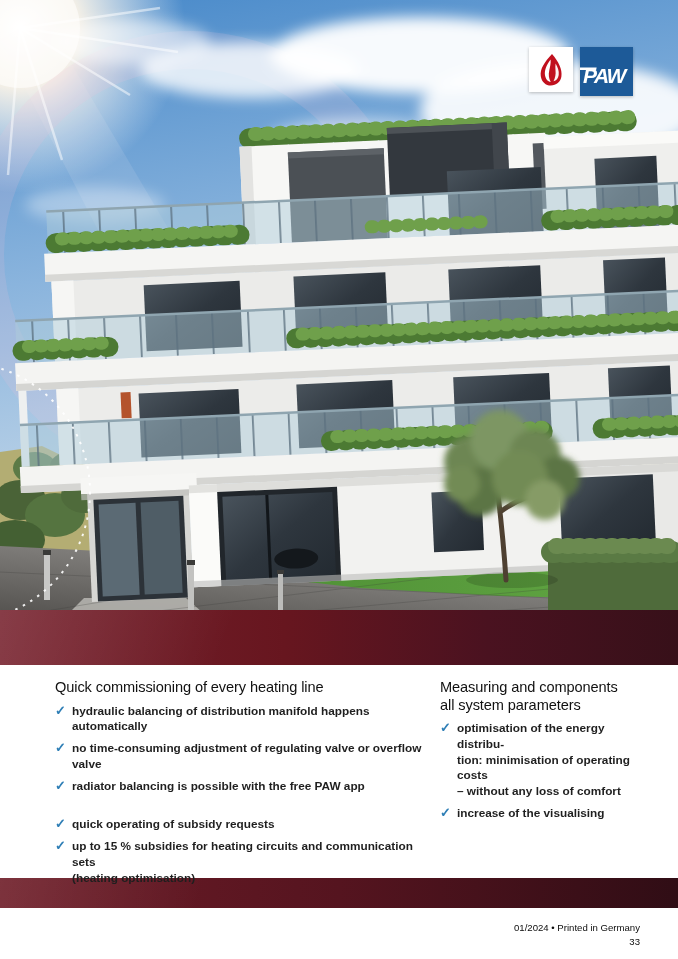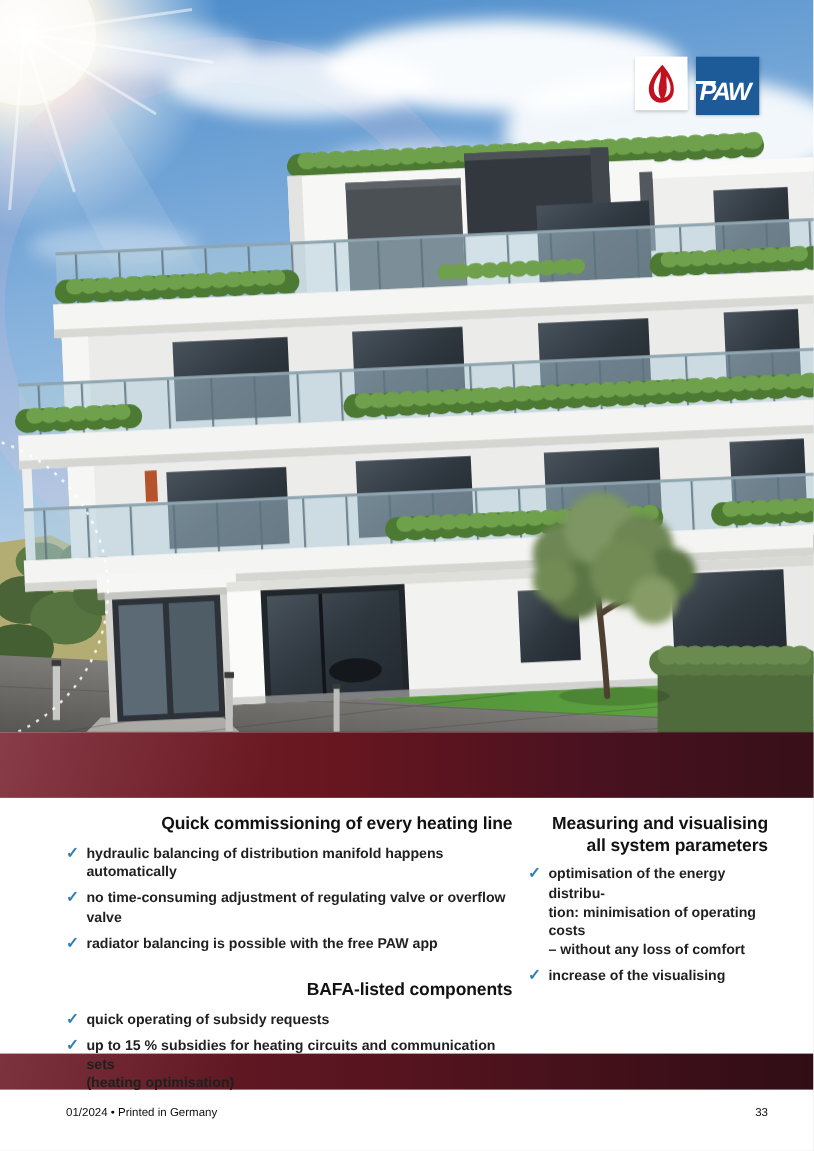--- a/index.html
+++ b/index.html
@@ -27,34 +27,34 @@
       linear-gradient(105deg, rgba(255,255,255,.10) 0%, rgba(255,255,255,0) 30%),
       linear-gradient(to right,#6e1c27 0%,#55141f 50%,#300d15 100%);
   }
   
   .content{position:absolute;top:679px;left:55px;width:585px;}
   .col{position:absolute;top:0;}
   .col-left{left:0;width:372px;}
   .col-right{left:385px;width:200px;}
   .section + .section{margin-top:23px;}
   .section h3{
-    margin:0 0 7px 0;font-size:14.6px;line-height:1.2;font-weight:bold;
-    color:#111;white-space:pre-line;letter-spacing:-0.1px;text-align:right;
+    margin:0 0 7px 0;font-size:14.6px;line-height:1.2;font-weight:normal;
+    color:#111;white-space:pre-line;letter-spacing:-0.1px;
   }
   .item{display:flex;align-items:flex-start;margin-bottom:6px;}
   .check{
     flex:0 0 17px;color:#2f7fb6;font-weight:bold;font-size:13px;line-height:1.2;
     transform:translateY(-1px);
   }
   .item-text{font-size:11.8px;line-height:1.34;color:#1f1f1f;white-space:pre-line;font-weight:bold;}
   
   .footer{
     position:absolute;top:921px;left:55px;width:585px;
     display:flex;justify-content:space-between;align-items:flex-end;
-    font-size:9.6px;line-height:1.42;color:#0d0d0d;
+    font-size:9.6px;line-height:1.42;color:#0d0d0d;flex-direction:column;
   }
   .page-num{font-size:9.6px;}
 </style>
 </head>
 <body>
 
 <div class="page">
 
   <div class="photo">
     <svg width="678" height="610" viewBox="0 0 678 610">
@@ -291,36 +291,35 @@
           <span class="check">✓</span>
           <span class="item-text">no time-consuming adjustment of regulating valve or overflow valve</span>
         </div>
         <div class="item">
           <span class="check">✓</span>
           <span class="item-text">radiator balancing is possible with the free PAW app</span>
         </div>
       </div>
 
       <div class="section">
-        <h3>BAFA-listed components</h3>
         <div class="item">
           <span class="check">✓</span>
           <span class="item-text">quick operating of subsidy requests</span>
         </div>
         <div class="item">
           <span class="check">✓</span>
           <span class="item-text">up to 15 % subsidies for heating circuits and communication sets
 (heating optimisation)</span>
         </div>
       </div>
     </div>
 
     <div class="col col-right">
       <div class="section">
-        <h3>Measuring and visualising
+        <h3>Measuring and components
 all system parameters</h3>
         <div class="item">
           <span class="check">✓</span>
           <span class="item-text">optimisation of the energy distribu-
 tion: minimisation of operating costs
 – without any loss of comfort</span>
         </div>
         <div class="item">
           <span class="check">✓</span>
           <span class="item-text">increase of the visualising</span>

